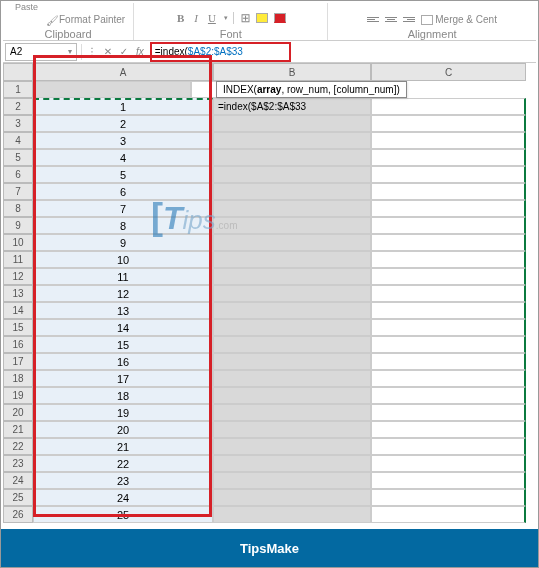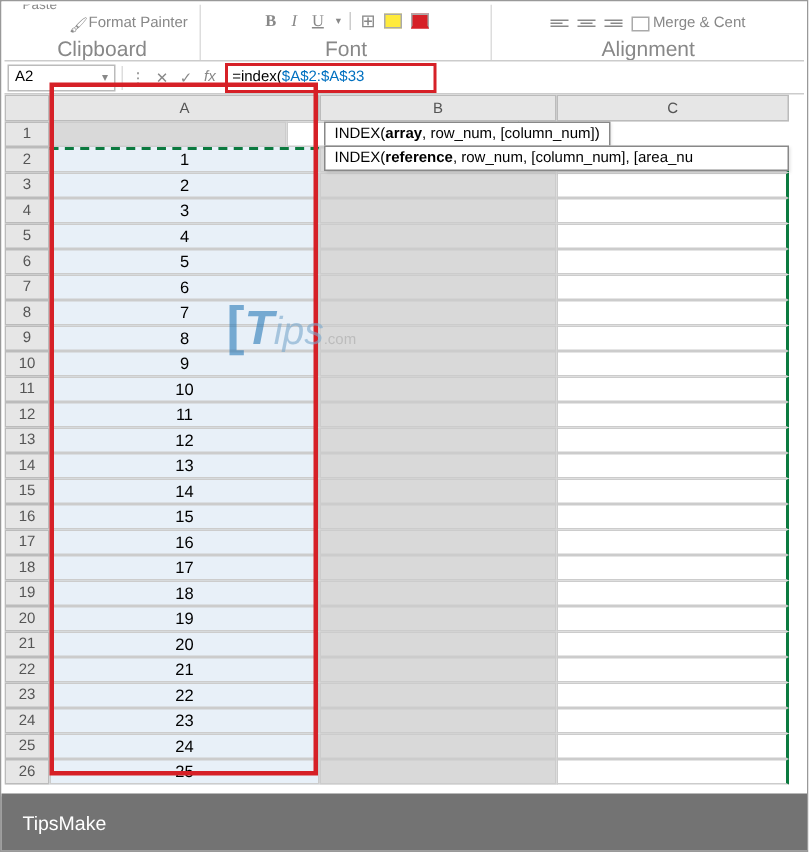--- a/index.html
+++ b/index.html
@@ -1,21 +1,21 @@
 <!DOCTYPE html>
 <html><head>
   <meta charset="utf-8">
   <style>
     * { box-sizing: border-box; margin: 0; padding: 0; }
     body { font-family: 'Segoe UI', Tahoma, sans-serif; font-size: 11px; background: #fff; width: 539px; height: 568px; overflow: hidden; position: relative; }
     .outer { border: 1px solid #999; width: 539px; height: 568px; position: relative; }
     .main-area { background: #fff; padding: 2px; height: 530px; position: relative; }
     .ribbon { height: 38px; display: flex; align-items: flex-start; color: #666; border-bottom: 1px solid #ccc; overflow: hidden; }
     .ribbon-group { display: flex; flex-direction: column; align-items: center; padding: 0 8px; height: 37px; justify-content: flex-end; border-right: 1px solid #ddd; }
-    .ribbon-group-label { font-size: 14px; color: #888; margin-top: 1px; }
+    .ribbon-group-label { font-size: 11px; color: #888; margin-top: 1px; }
     .paste-btn { display: flex; flex-direction: column; align-items: center; font-size: 9px; color: #888; padding: 15px 4px; }
     .paste-icon { width: 18px; height: 14px; background: #f0e6d2; border: 1px solid #ccc; }
     .format-painter { display: flex; align-items: center; gap: 3px; font-size: 10px; color: #888; margin-bottom: 2px; }
     .brush-icon { width: 10px; height: 10px; display: inline-block; }
     .font-tools { display: flex; gap: 6px; align-items: center; margin-bottom: 2px; }
     .font-btn { font-size: 11px; color: #888; padding: 0 2px; }
     .bold { font-weight: bold; font-family: serif; }
     .italic { font-style: italic; font-family: serif; }
     .underline { text-decoration: underline; font-family: serif; }
     .fill-swatch { width: 12px; height: 10px; border: 1px solid #aaa; display: inline-block; }
@@ -53,21 +53,21 @@
     .red-border-overlay { position: absolute; top: 54px; left: 32px; width: 179px; height: 462px; border: 3px solid #d62027; pointer-events: none; }
     .tooltip { position: absolute; background: #fff; border: 1px solid #888; padding: 2px 6px; font-size: 10px; white-space: nowrap; box-shadow: 1px 1px 2px rgba(0,0,0,0.1); }
     .tooltip b { font-weight: bold; }
     .col-C-cell-border { border-right: 2px solid #0b7a3f; }
     .watermark { position: absolute; top: 195px; left: 150px; display: flex; align-items: baseline; opacity: 0.6; pointer-events: none; font-family: Arial, sans-serif; }
     .wm-bracket { font-size: 36px; color: #2a7ab8; font-weight: bold; }
     .wm-t { font-size: 32px; color: #2a7ab8; font-weight: bold; font-style: italic; }
     .wm-ips { font-size: 26px; color: #7aa8cc; font-style: italic; }
     .wm-make { font-size: 32px; color: #666; font-weight: bold; }
     .wm-com { font-size: 10px; color: #aaa; }
-    .footer { position: absolute; bottom: 0; left: 0; right: 0; height: 38px; background: #737373; color: #fff; display: flex; align-items: center; padding: 0 14px; font-size: 13px; font-weight: normal; }
+    .footer { position: absolute; bottom: 0; left: 0; right: 0; height: 38px; background: #0369a1; color: #fff; display: flex; align-items: center; padding: 0 14px; font-size: 13px; font-weight: bold; justify-content: center; }
   </style>
 </head>
 <body>
 
 <div class="outer">
   <div class="main-area">
 
     <div class="ribbon">
       <div class="ribbon-group">
         <div style="display:flex;align-items:flex-end;gap:4px;">
@@ -299,23 +299,20 @@
             <div class="cell cell-A sel-range">25</div>
             <div class="cell cell-B sel-col"></div>
             <div class="cell cell-C col-C-cell-border"></div>
           </div>
         </div>
     </div>
 
     <div class="tooltip" style="top:80px;left:215px;">
       <span>INDEX(</span><b>array</b><span>, row_num, [column_num])</span>
     </div>
-    <div class="tooltip" style="top:96px;left:215px;width:310px;overflow:hidden;">
-      <span>INDEX(</span><b>reference</b><span>, row_num, [column_num], [area_nu</span>
-    </div>
 
     <div class="red-border-overlay"></div>
 
     <div class="watermark">
       <span class="wm-bracket">[</span>
         <span class="wm-t">T</span>
         <span class="wm-ips">ips</span>
         <span class="wm-com">.com</span>
     </div>
 

